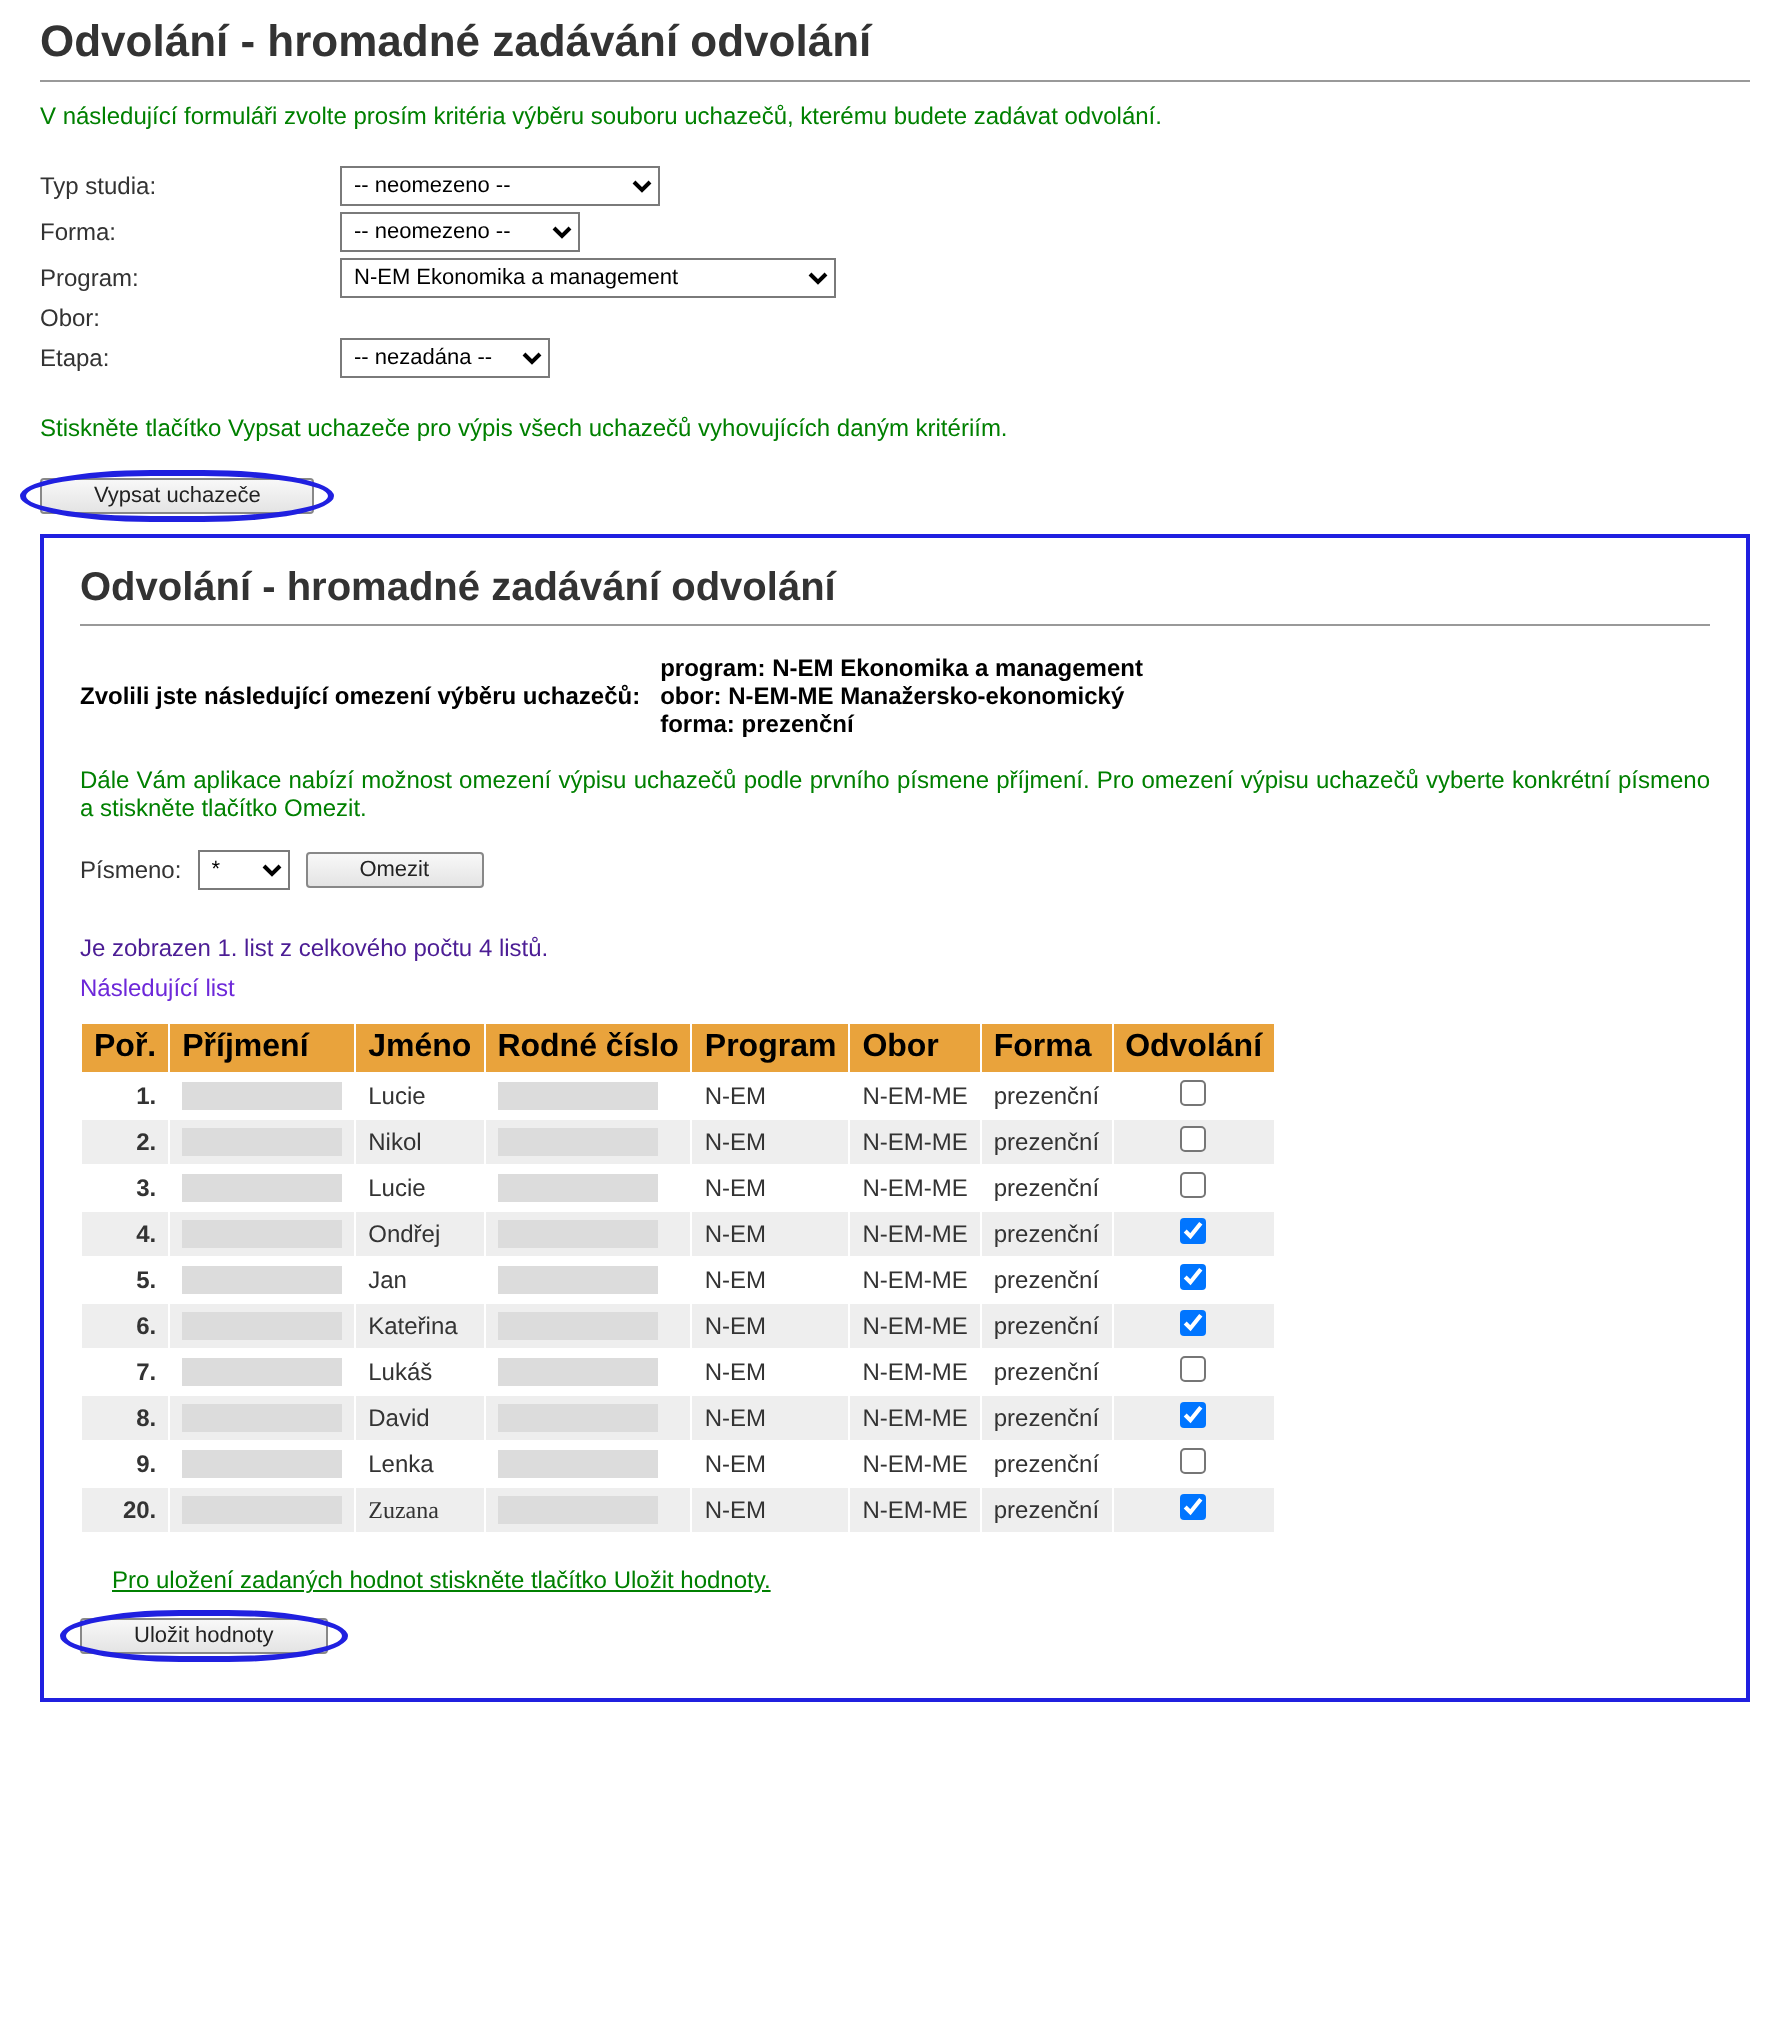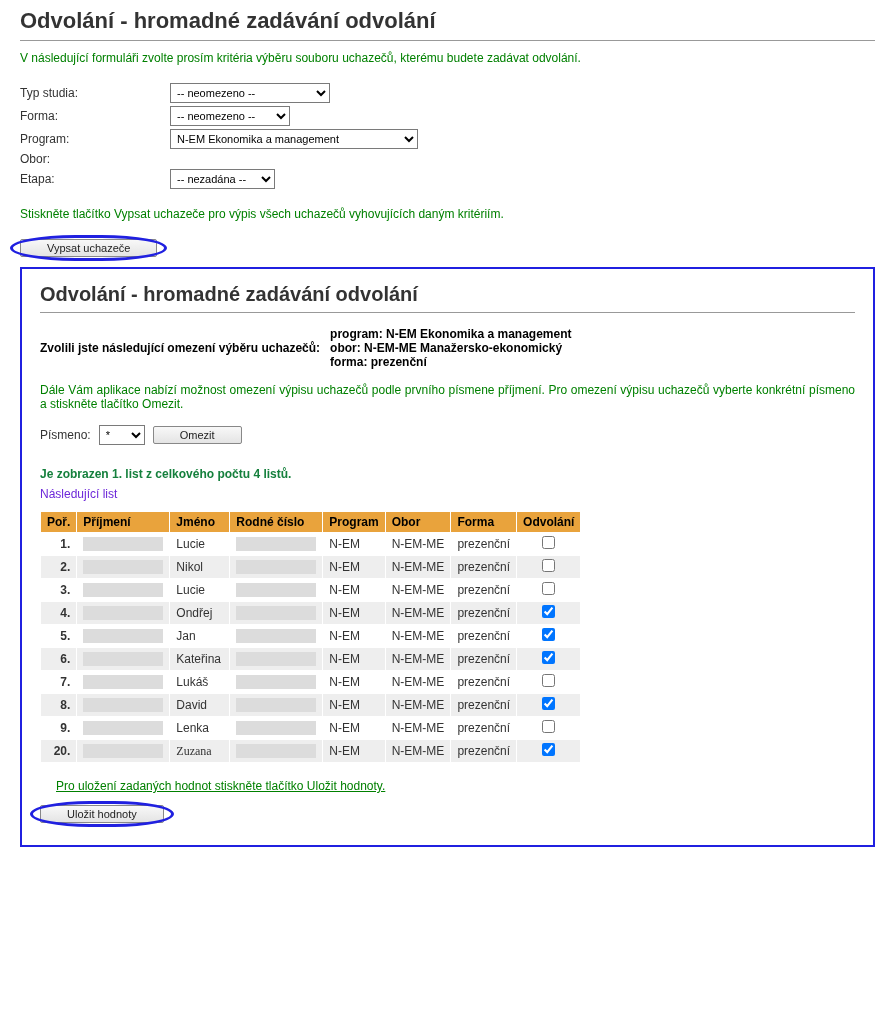--- a/index.html
+++ b/index.html
@@ -78,36 +78,36 @@
     align-items: center;
     margin: 14px 0 14px 0;
   }
   .restriction-label {
     color: #000;
     font-weight: bold;
     margin-right: 10px;
   }
   .restriction-values { color:#000; font-weight: bold; }
   .letter-row { margin: 14px 0; display:flex; align-items:center; gap:8px; }
-  .list-info { margin: 22px 0 4px 0; color:#15803d; font-weight: bold; }
+  .list-info { margin: 22px 0 4px 0; color:#4c1d95; font-weight: normal; }
   .next-link { margin: 6px 0 10px 0; }
   .next-link a { color: #6d28d9; text-decoration: none; font-weight: normal; }
 
   table.data {
     border-collapse: collapse;
     margin-top: 4px;
   }
   table.data th {
     background: #e9a33c;
     color: #000;
     font-weight: bold;
     text-align: left;
     padding: 3px 6px;
     border: 1px solid #fff;
-    font-size: 12px;
+    font-size: 16px;
   }
   table.data td {
     padding: 3px 6px;
     border: 1px solid #fff;
     font-size: 12px;
   }
   table.data tr.even td { background: #eee; }
   table.data tr.odd td  { background: #fff; }
   table.data td.num { text-align: right; font-weight: bold; }
   .redacted {

